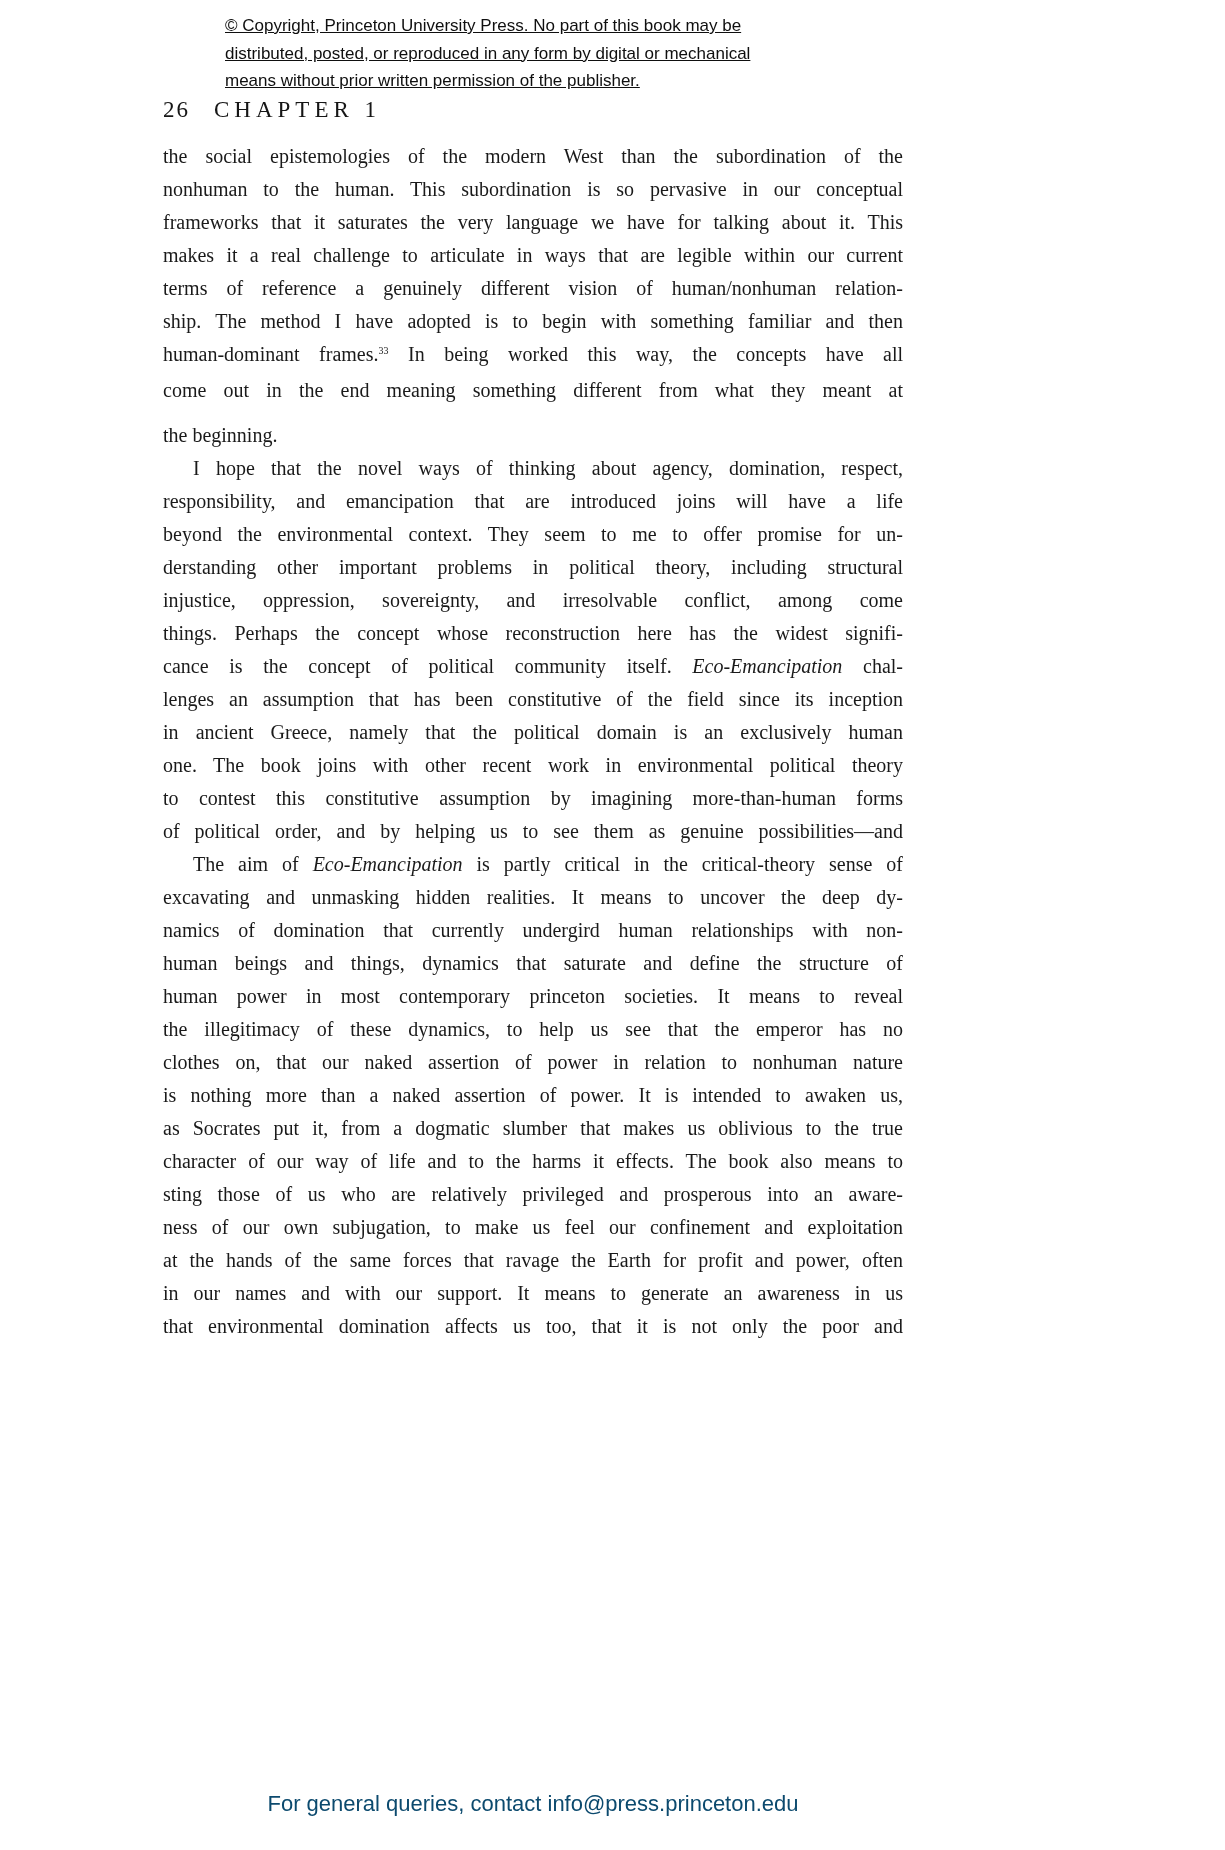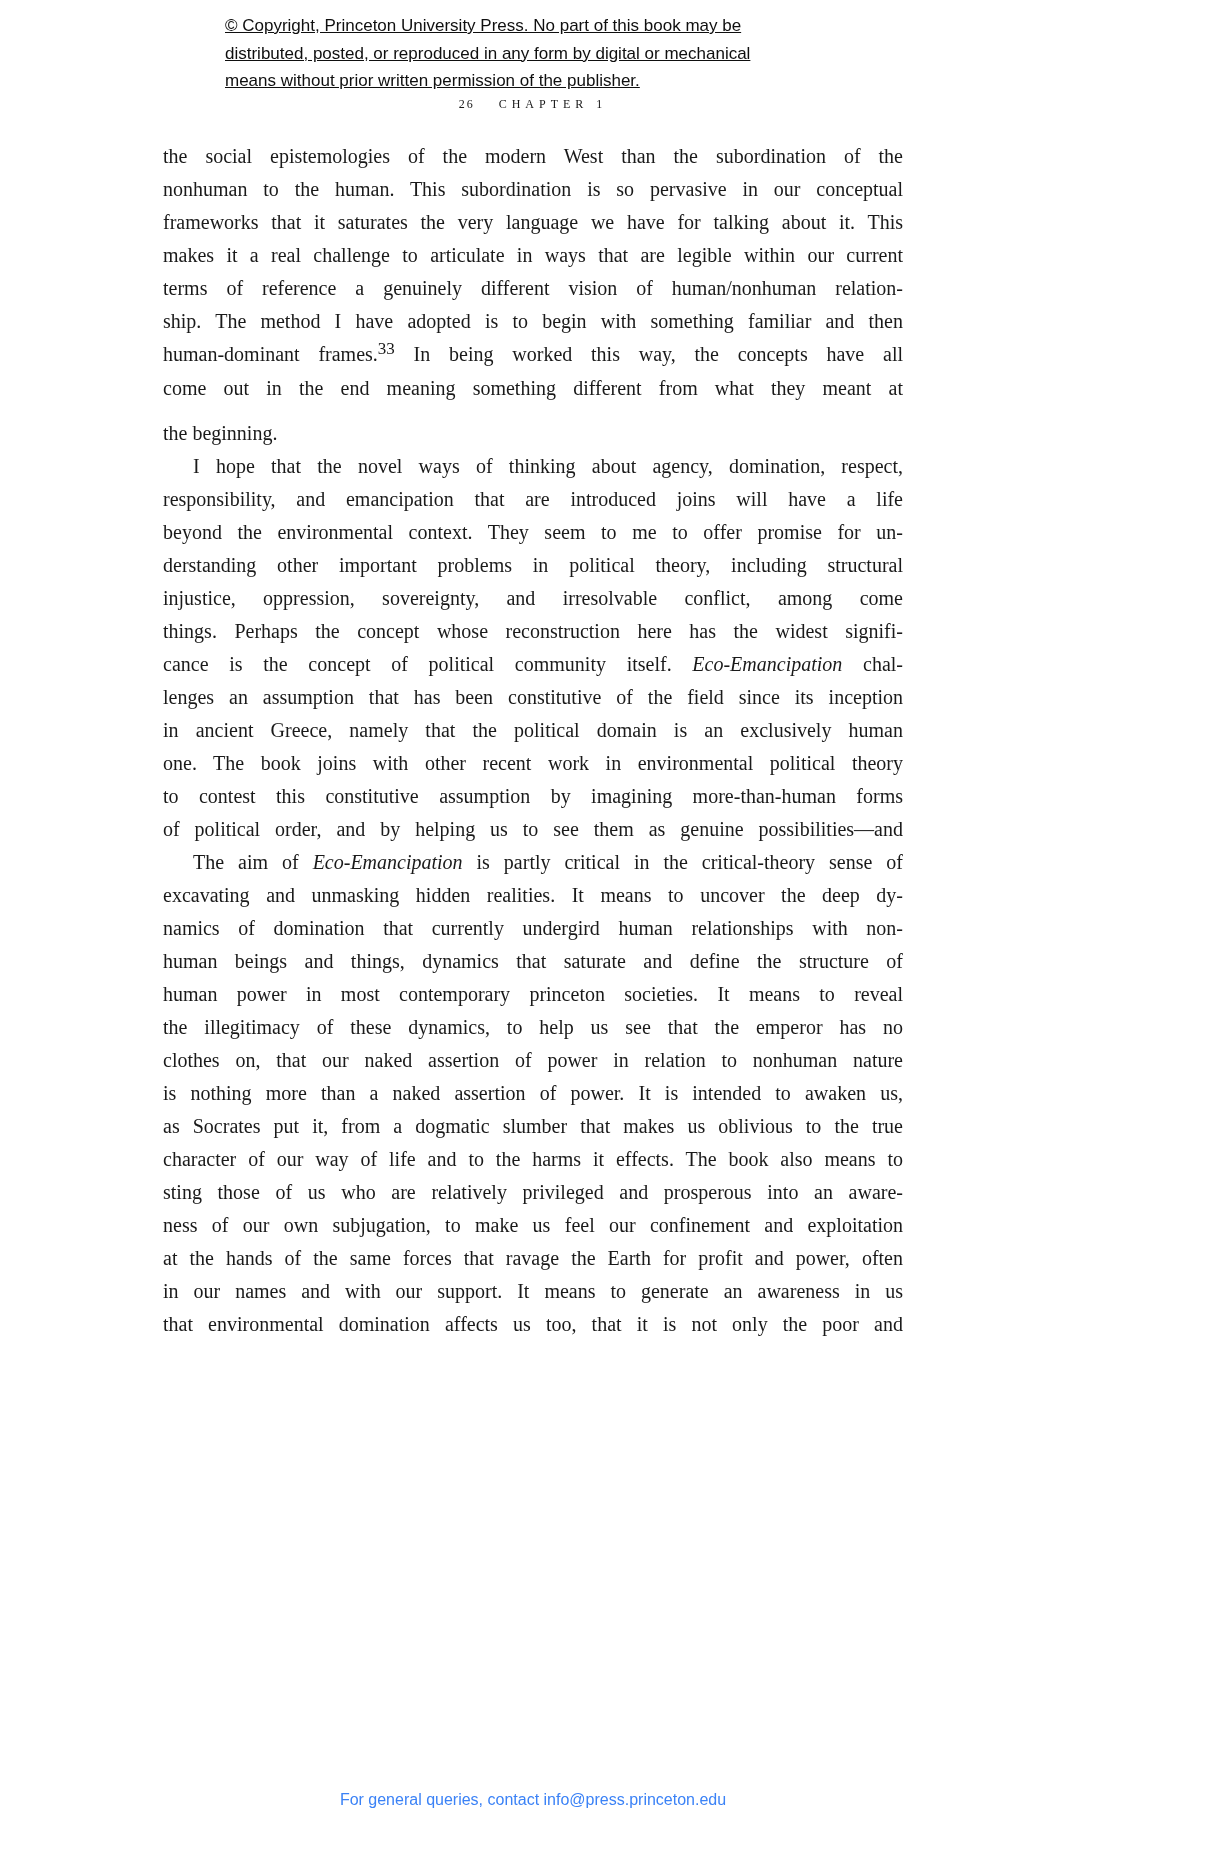--- a/index.html
+++ b/index.html
@@ -22,22 +22,21 @@
     font-size: 17px;
     line-height: 27.5px;
     color: #0f0f0f;
     text-decoration: underline;
   }
   .page-header {
     position: absolute;
     left: 163px;
     top: 97px;
     width: 740px;
-    text-align: center;
-    font-size: 12px;
+    font-size: 23px;
     color: #161616;
   }
   .page-header .page-number {
     letter-spacing: 2px;
     margin-right: 24px;
   }
   .page-header .chapter {
     letter-spacing: 5px;
   }
   .body-text {
@@ -54,35 +53,35 @@
     text-align-last: justify;
   }
   .line.last {
     text-align-last: left;
     margin-top: 12px;
   }
   .para.indent .line.first {
     text-indent: 30px;
   }
   sup.fn {
-    font-size: 17px;
+    font-size: 10px;
     vertical-align: baseline;
     position: relative;
     top: -7px;
   }
   i { font-style: italic; }
   .footer {
     position: absolute;
     left: 163px;
     top: 1791px;
     width: 740px;
     text-align: center;
     font-family: "Liberation Sans", "DejaVu Sans", sans-serif;
-    font-size: 16px;
-    color: #3b82f6;
+    font-size: 22px;
+    color: #0c4a6e;
   }
 </style>
 </head>
 <body>
 
 <div class="page">
 
   <div class="copyright">
     <div>© Copyright, Princeton University Press. No part of this book may be</div>
     <div>distributed, posted, or reproduced in any form by digital or mechanical</div>

